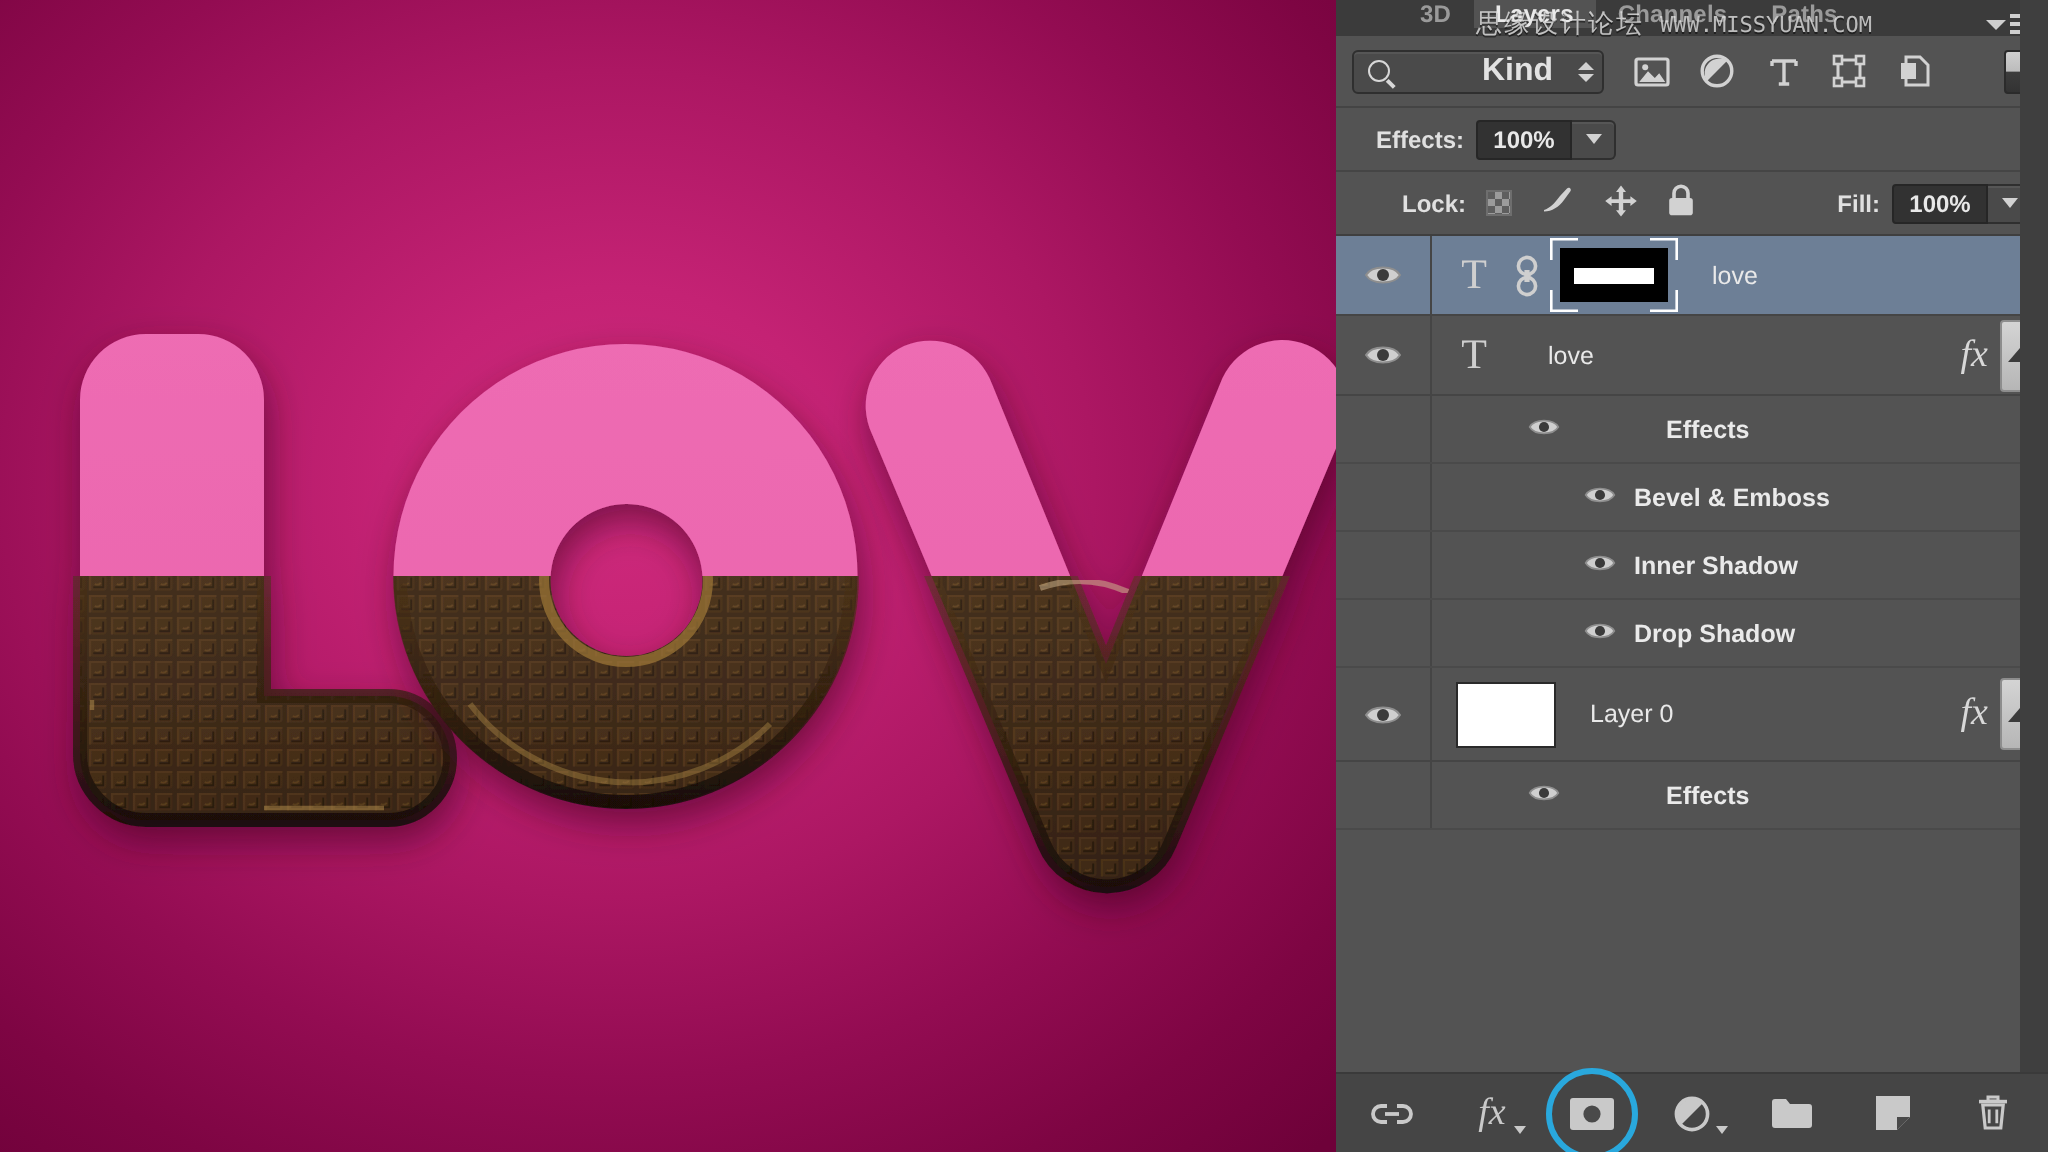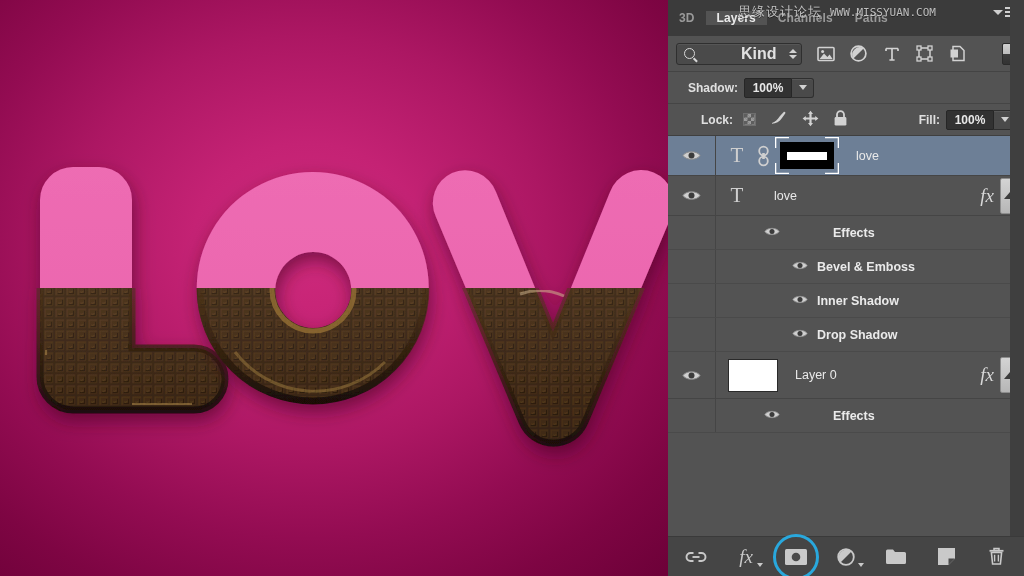--- a/index.html
+++ b/index.html
@@ -26,22 +26,22 @@
   
   #panel {
     position: absolute; left: 668px; top: 0; width: 356px; height: 576px;
     background: #535353;
     color: #d6d6d6;
     font-size: 12px;
   }
 
   
   .tabbar {
-    position: relative; height: 36px; background: #3b3b3b;
-    display: flex; align-items: center;
+    position: relative; height: 18px; background: #3b3b3b;
+    display: flex; align-items: flex-start; padding-left: 31px;
   }
   .tab {
     display: flex; align-items: center; padding: 0 11px;
     font-size: 12px; font-weight: bold; color: #9a9a9a;
     letter-spacing: .1px;
   }
   .tab.active { background: #535353; color: #eaeaea; }
   .tab-menu {
     position: absolute; right: 6px; top: 0; height: 24px;
     display: flex; align-items: center; gap: 2px;
@@ -355,21 +355,21 @@
               <path d="M4 1.5 H11 L15 5.5 V15.5 H4 Z" fill="none" stroke="#d2d2d2" stroke-width="1.5"></path>
               <path d="M1.5 4.5 H9 V12.5 H1.5 Z" fill="#d2d2d2"></path>
             </svg>
         </span>
       </div>
 
       <div class="ftoggle"></div>
     </div>
 
     <div class="blend-row">
-      <span class="opacity-label">Shadow:</span>
+      <span class="opacity-label">Effects:</span>
       <div class="num-field">
         <span class="num-box">100%</span>
         <span class="num-arrow">
             <i></i>
           </span>
       </div>
     </div>
 
     <div class="lock-row">
       <span class="lock-label">Lock:</span>

